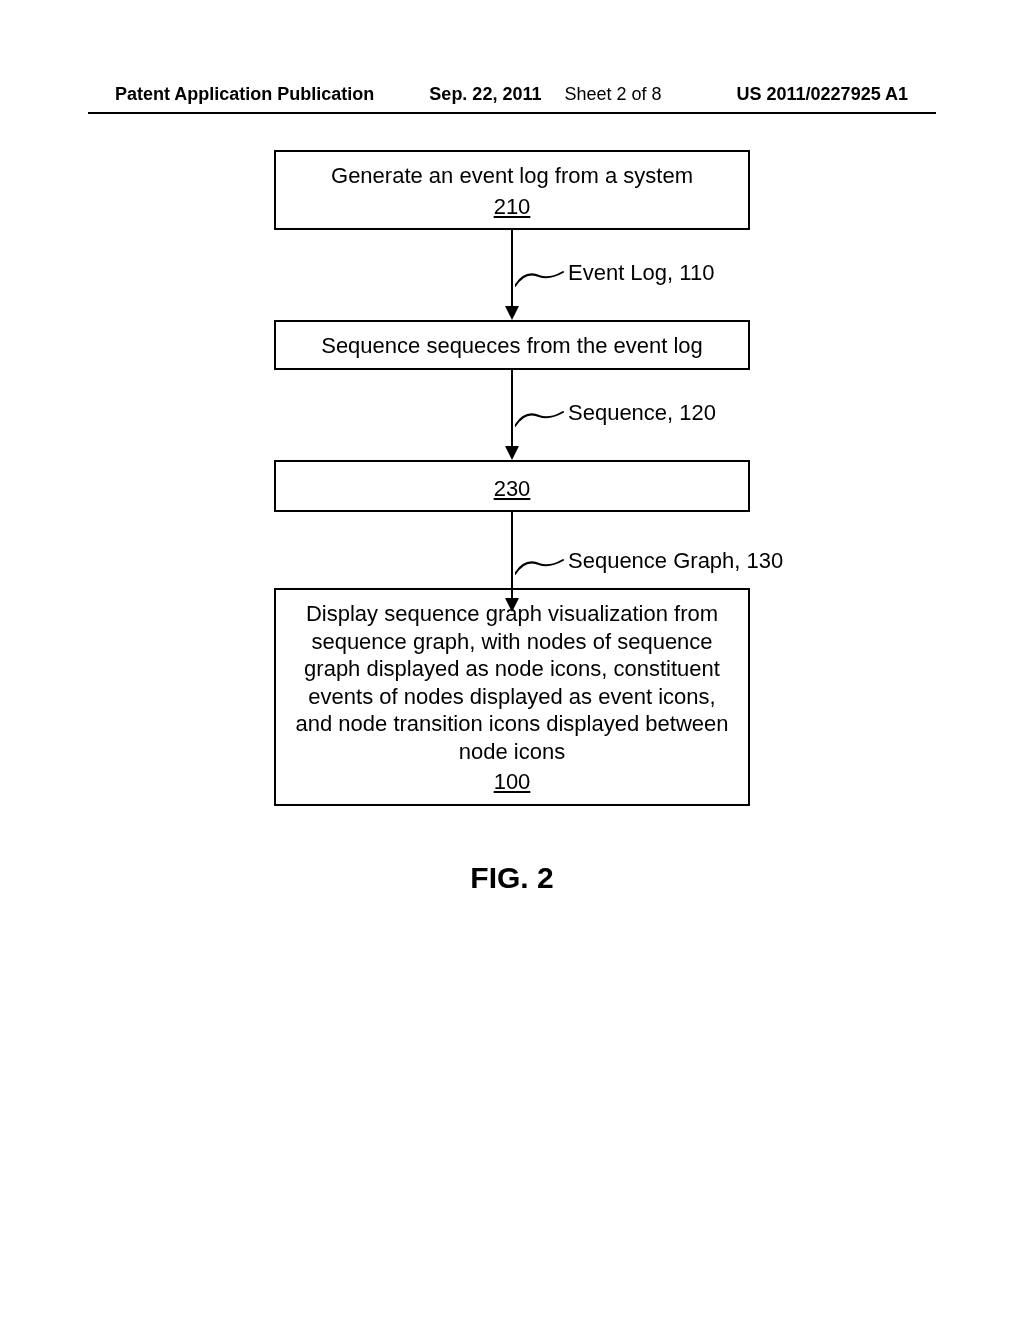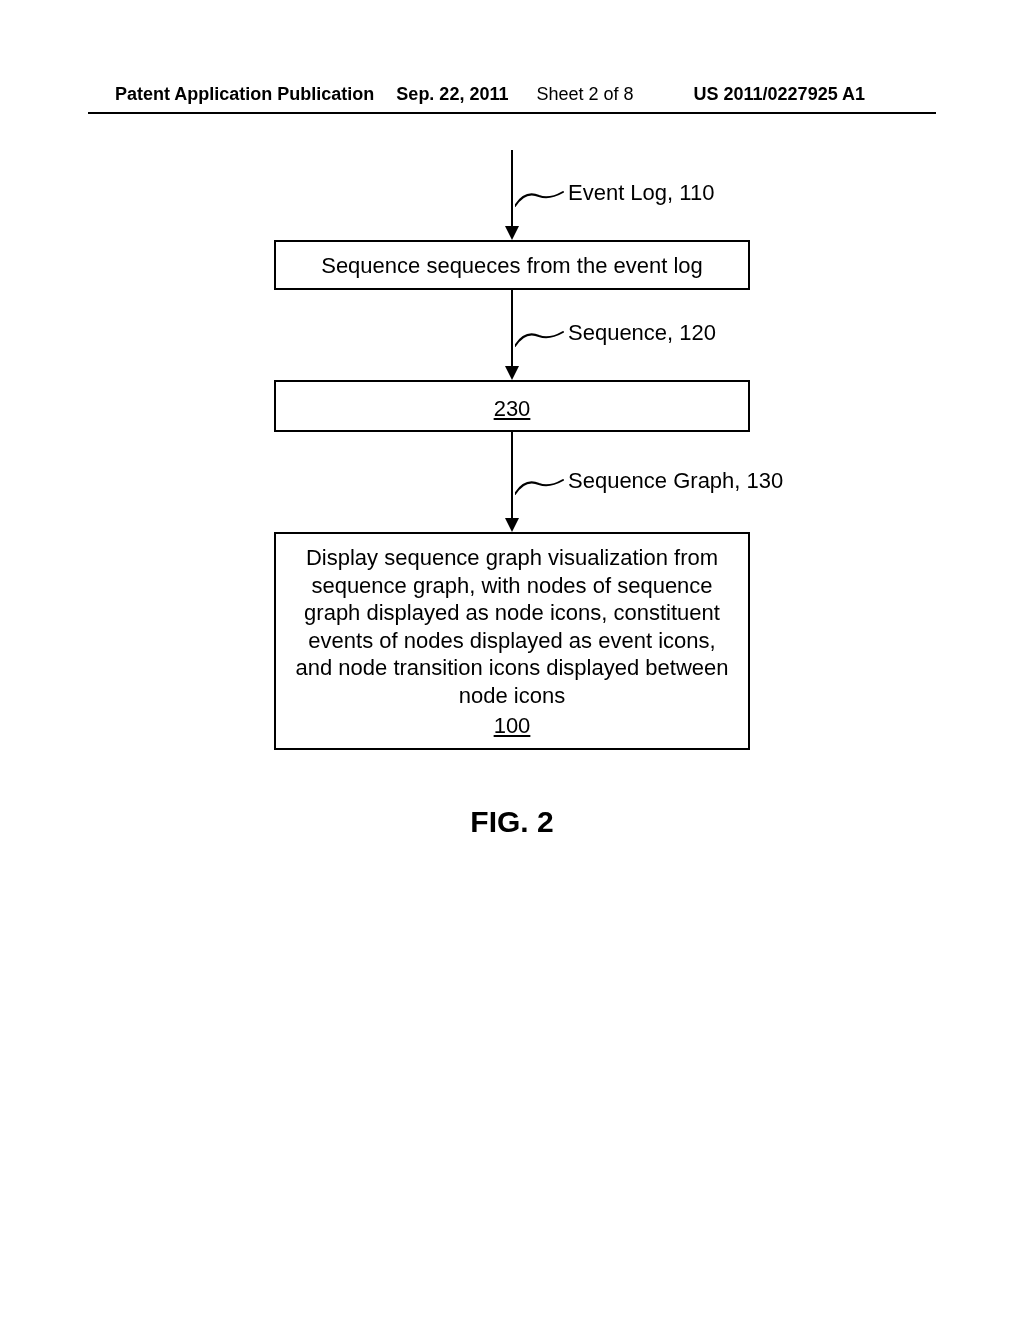--- a/index.html
+++ b/index.html
@@ -11,24 +11,25 @@
     position: relative;
   }
   .header {
     position: absolute;
     top: 84px;
     left: 0;
     width: 932px;
     display: flex;
     font-weight: bold;
     font-size: 18px;
+    gap: 15px;
   }
   .header .pub { margin-left: 115px; }
-  .header .date { margin-left: 22px; text-align: right; }
-  .header .sheet { margin-left: 28px; font-weight: normal; }
+  .header .date { margin-left: 40px; text-align: right; }
+  .header .sheet { margin-left: 8px; font-weight: normal; }
   .header .num { margin-left: 60px; }
   .hr {
     position: absolute;
     top: 112px;
     left: 88px;
     width: 848px;
     height: 2px;
     background: #000;
   }
   .canvas {
@@ -51,21 +52,21 @@
     display: block;
     margin-top: 3px;
   }
   .arrow-wrap {
     width: 476px;
     margin: 0 auto;
     position: relative;
     height: 90px;
     text-decoration: underline;
   }
-  .arrow-wrap.tall { height: 100px; }
+  .arrow-wrap.tall { height: 76px; }
   .arrow-line {
     position: absolute;
     left: 50%;
     top: 0;
     width: 2px;
     height: 78px;
     background: #000;
     transform: translateX(-1px);
   }
   .arrow-head {
@@ -106,20 +107,24 @@
 <div class="header">
   <span class="pub">Patent Application Publication</span>
   <span class="date">Sep. 22, 2011</span>
   <span class="sheet">Sheet 2 of 8</span>
   <span class="num">US 2011/0227925 A1</span>
 </div>
 <div class="hr"></div>
 
 <div class="canvas">
 
+  <div class="box">
+    <span>Generate an event log from a system</span>
+    <span class="ref">210</span>
+  </div>
 
   <div class="arrow-wrap">
     <div class="arrow-line"></div>
     <div class="arrow-head"></div>
     <div class="leader">
       <svg width="50" height="22">
           <path d="M0 18 Q 10 2 24 8 Q 34 12 48 4" stroke="#000" stroke-width="2" fill="none" stroke-linecap="round"></path>
         </svg>
     </div>
     <div class="leader-text">Event Log, 110</div>

